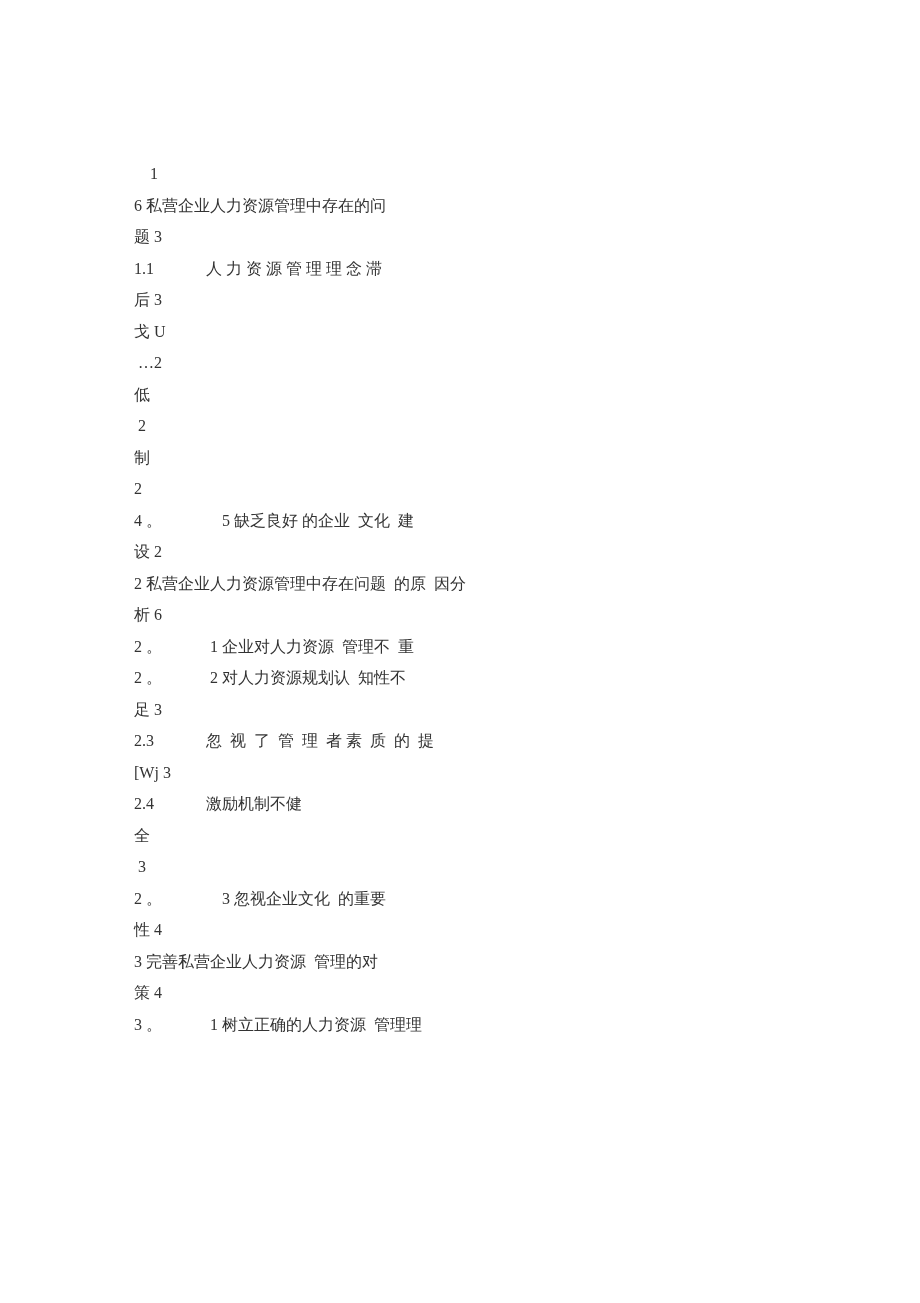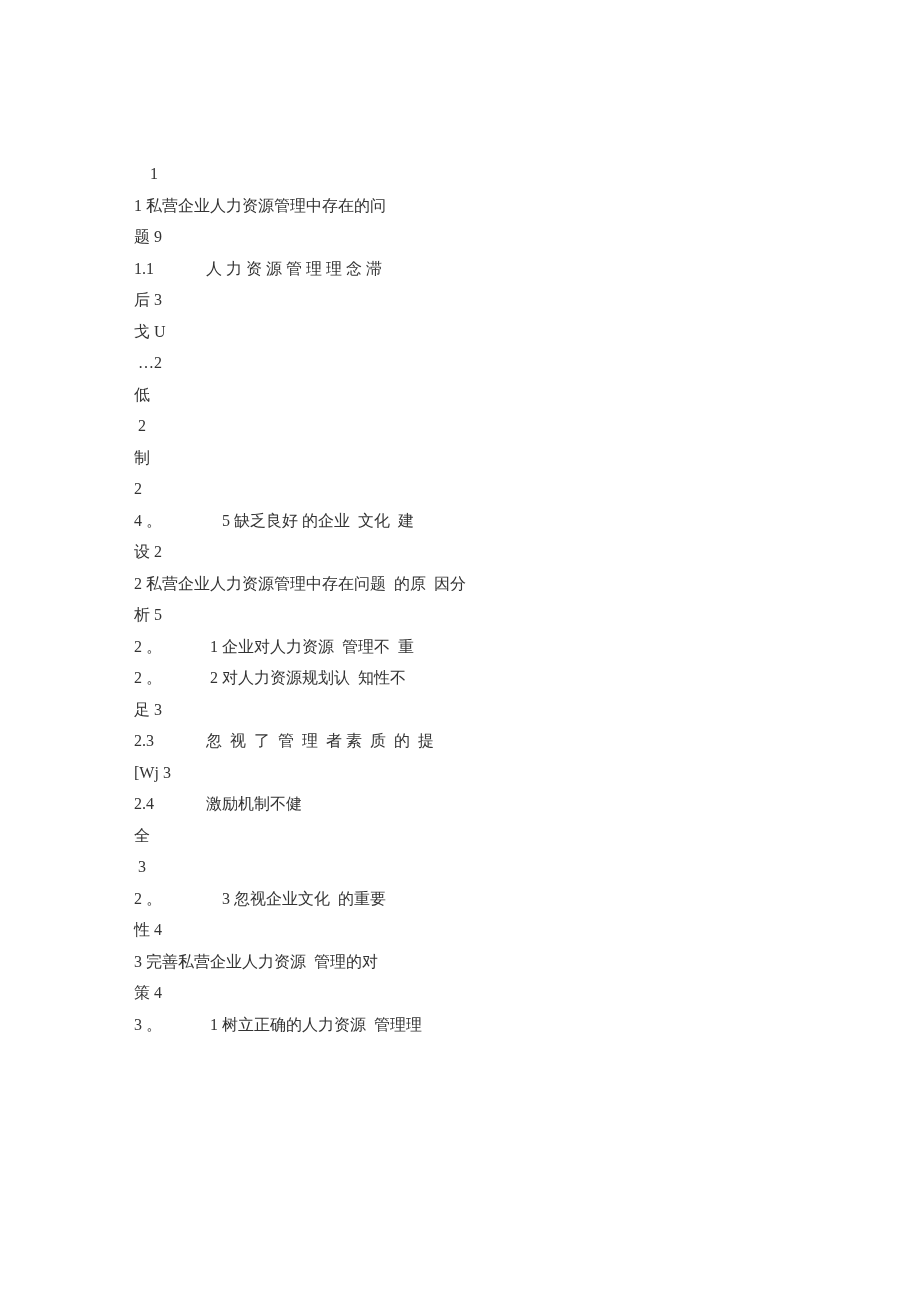--- a/index.html
+++ b/index.html
@@ -22,34 +22,34 @@
     }
     .indent-small {
       padding-left: 16px;
     }
   </style>
 </head>
 <body>
 
 <div>
   <div class="line indent-small">1</div>
-  <div class="line">1 私营企业人力资源管理中存在的问</div>
-  <div class="line">题 9</div>
+  <div class="line">6 私营企业人力资源管理中存在的问</div>
+  <div class="line">题 3</div>
   <div class="line">1.1             人 力 资 源 管 理 理 念 滞</div>
   <div class="line">后 3</div>
   <div class="line">戈 U</div>
   <div class="line"> …2</div>
   <div class="line">低</div>
   <div class="line"> 2</div>
   <div class="line">制</div>
   <div class="line">2</div>
   <div class="line">4 。               5 缺乏良好 的企业  文化  建</div>
   <div class="line">设 2</div>
   <div class="line">2 私营企业人力资源管理中存在问题  的原  因分</div>
-  <div class="line">析 5</div>
+  <div class="line">析 6</div>
   <div class="line">2 。            1 企业对人力资源  管理不  重</div>
   <div class="line">2 。            2 对人力资源规划认  知性不</div>
   <div class="line">足 3</div>
   <div class="line">2.3             忽  视  了  管  理  者 素  质  的  提</div>
   <div class="line">[Wj 3</div>
   <div class="line">2.4             激励机制不健</div>
   <div class="line">全</div>
   <div class="line"> 3</div>
   <div class="line">2 。               3 忽视企业文化  的重要</div>
   <div class="line">性 4</div>

